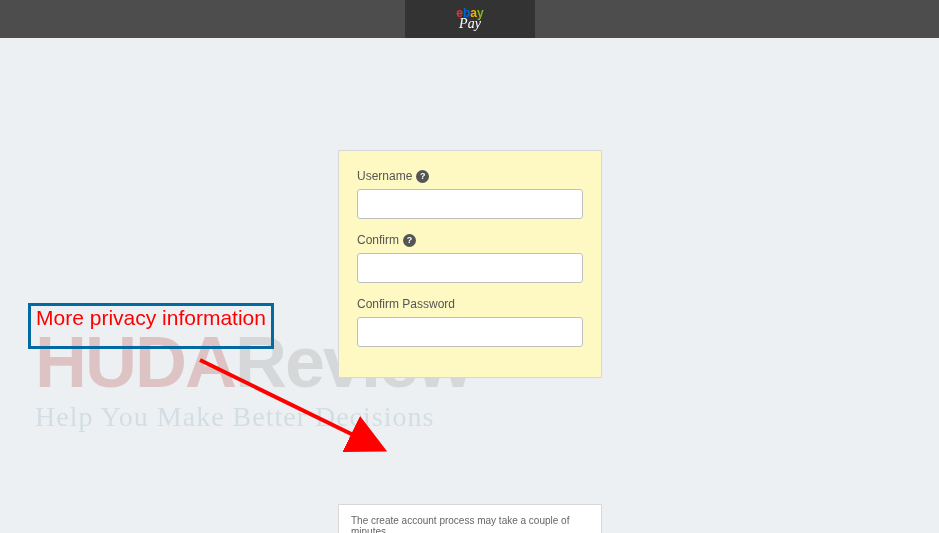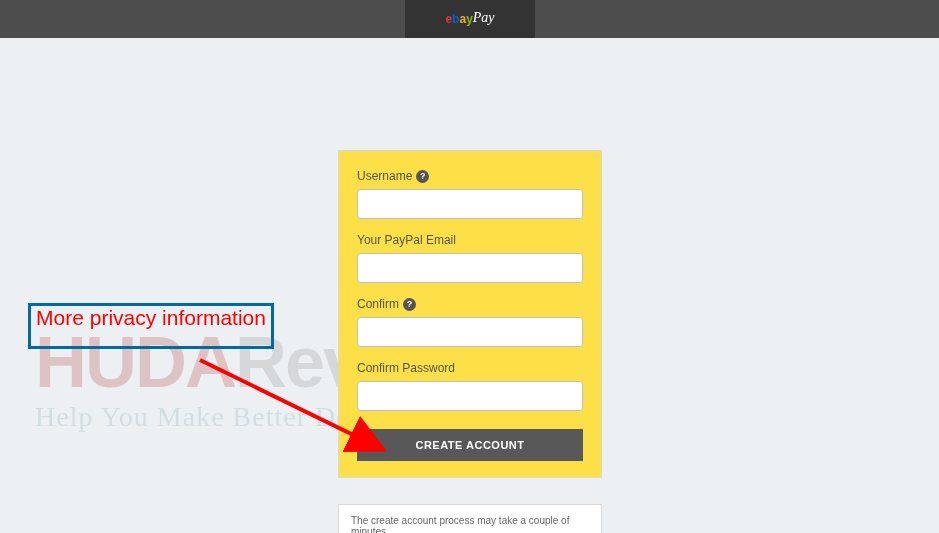--- a/index.html
+++ b/index.html
@@ -24,20 +24,21 @@
     .logo-box {
       position: absolute;
       left: 405px;
       top: 0;
       width: 130px;
       height: 38px;
       background: #333333;
       display: flex;
       align-items: center;
       justify-content: center;
+      flex-direction: column;
     }
     .logo-ebay {
       font-size: 12px;
       font-weight: bold;
       line-height: 1;
     }
     .logo-e { color: #e53238; }
     .logo-b { color: #0064d2; }
     .logo-a { color: #f5af02; }
     .logo-y { color: #86b817; }
@@ -47,21 +48,21 @@
       font-style: italic;
       font-family: 'Brush Script MT', cursive;
       line-height: 1;
       margin-top: -2px;
     }
     .form-card {
       position: absolute;
       left: 338px;
       top: 150px;
       width: 264px;
-      background: #fde047;
+      background: #fef9c3;
       border: 1px solid #d8d8d8;
       padding: 18px 18px 16px 18px;
     }
     .form-group {
       margin-bottom: 14px;
     }
     .form-label {
       font-size: 12px;
       color: #555555;
       display: flex;
@@ -184,43 +185,36 @@
 
 <div class="form-card">
   <div class="form-group">
     <div class="form-label">
       <span>Username</span>
       <span class="help-icon">?</span>
     </div>
     <input type="text" class="form-input" style="">
   </div>
 
-  <div class="form-group">
-    <div class="form-label">
-      <span>Your PayPal Email</span>
-    </div>
-    <input type="text" class="form-input" style="">
-  </div>
 
   <div class="form-group">
     <div class="form-label">
       <span>Confirm</span>
       <span class="help-icon">?</span>
     </div>
     <input type="password" class="form-input" style="">
   </div>
 
   <div class="form-group">
     <div class="form-label">
       <span>Confirm Password</span>
     </div>
     <input type="password" class="form-input" style="">
   </div>
 
-  <button class="create-btn">CREATE ACCOUNT</button>
 </div>
 
 <div class="notice-box">The create account process may take a couple of minutes.</div>
 
 <div class="annotation-box">
   <span class="annotation-text">More privacy information</span>
 </div>
 
 <svg class="arrow-svg" viewBox="0 0 220 110">
   <defs>

